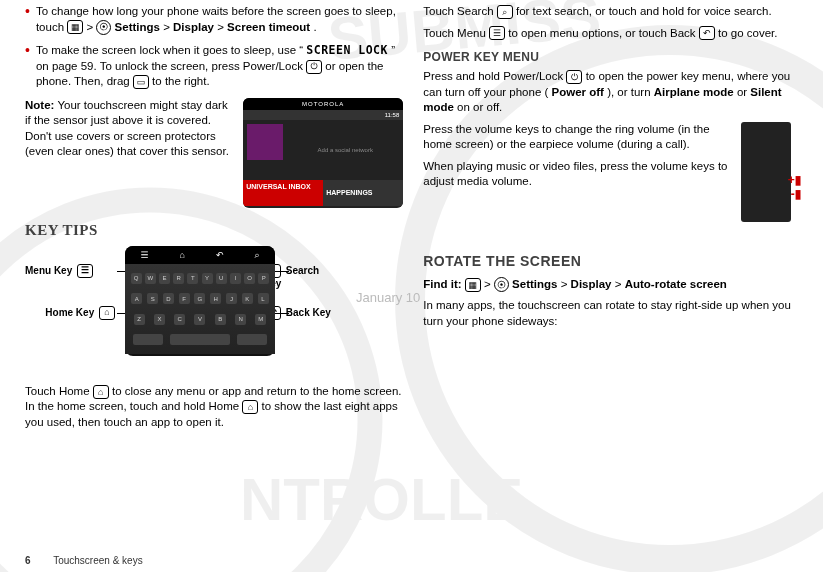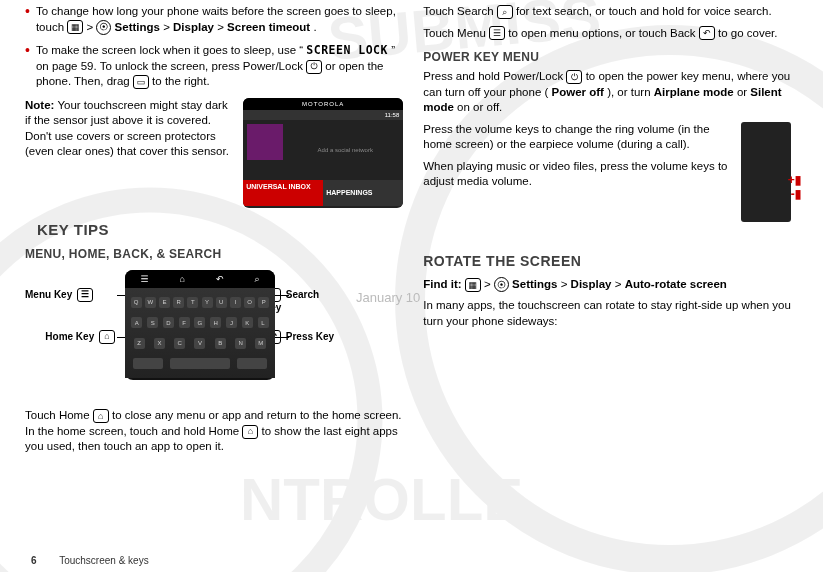--- a/index.html
+++ b/index.html
@@ -4,21 +4,21 @@
 <style>
   * { box-sizing: border-box; margin: 0; padding: 0; }
   html, body { width: 823px; height: 572px; font-family: Arial, Helvetica, sans-serif; font-size: 11.5px; color: #000; background: #fff; position: relative; overflow: hidden; }
   .watermark { position: absolute; top: 0; left: 0; width: 100%; height: 100%; pointer-events: none; opacity: 0.06; z-index: 0; }
   .page { position: relative; z-index: 1; display: flex; padding: 4px 10px 0 25px; gap: 20px; }
   .col { width: 48%; line-height: 1.35; }
   .bullet-row { display: flex; margin-bottom: 8px; }
   .bullet { color: #c00; font-size: 14px; line-height: 1; margin-right: 6px; }
   .bold { font-weight: bold; }
   .red-head { color: #404040; font-weight: bold; }
-  .h-keytips { font-size: 15px; margin: 12px 12px 6px; letter-spacing: 0.5px; }
+  .h-keytips { font-size: 15px; margin: 12px 0 6px; letter-spacing: 0.5px; font-family: Liberation Serif, serif; }
   .h-sub { font-size: 12px; margin: 4px 0 8px; letter-spacing: 0.3px; }
   .h-power, .h-adjust { font-size: 12px; margin: 8px 0 4px; letter-spacing: 0.3px; }
   .h-rotate { font-size: 14px; margin: 10px 0 6px; letter-spacing: 0.5px; }
   .icon { display: inline-flex; align-items: center; justify-content: center; width: 16px; height: 14px; border: 1.5px solid #000; border-radius: 3px; font-size: 9px; vertical-align: middle; background: #fff; }
   .icon-round { border-radius: 50%; width: 15px; height: 15px; }
   .note-block { display: flex; gap: 8px; margin-bottom: 4px; }
   .note-text { flex: 1; }
   .phone-thumb { width: 160px; height: 110px; background: #222; border-radius: 6px; position: relative; overflow: hidden; }
   .phone-top { height: 12px; background: #000; color: #fff; font-size: 6px; text-align: center; line-height: 12px; letter-spacing: 1px; }
   .phone-status { height: 10px; background: #333; color: #fff; font-size: 6px; text-align: right; padding-right: 4px; line-height: 10px; }
@@ -35,21 +35,21 @@
   .kb-keys { height: 90px; background: linear-gradient(#333,#222); display: flex; flex-direction: column; justify-content: space-around; padding: 4px; }
   .kb-row { display: flex; justify-content: space-around; }
   .kb-key { width: 11px; height: 11px; background: #444; border-radius: 2px; color: #ccc; font-size: 6px; display: flex; align-items: center; justify-content: center; }
   .label-box { position: absolute; font-size: 10px; font-weight: bold; line-height: 1.1; }
   .label-box .icon { margin: 0 2px; }
   .lbl-menu { left: 0; top: 18px; width: 92px; }
   .lbl-home { left: 0; top: 60px; text-align: right; width: 92px; }
   .lbl-search { right: -10px; top: 18px; text-align: left; width: 72px; }
   .lbl-back { right: -10px; top: 60px; text-align: left; width: 72px; }
   .line { position: absolute; background: #000; height: 1px; }
-  .footer { position: absolute; bottom: 6px; left: 31px; font-size: 10px; color: #333; }
+  .footer { position: absolute; bottom: 6px; left: 25px; font-size: 10px; color: #333; }
   .footer .pg { font-weight: bold; margin-right: 20px; }
   .vol-figure { float: right; width: 60px; height: 120px; margin-left: 6px; }
   .vol-phone { width: 50px; height: 100px; background: #222; border-radius: 3px; position: relative; }
   .vol-btn { position: absolute; right: -10px; font-size: 12px; font-weight: bold; }
   .vol-plus { top: 50px; color: #c00; }
   .vol-minus { top: 64px; color: #c00; }
   p { margin-bottom: 6px; }
 </style>
 </head>
 <body>
@@ -107,38 +107,37 @@
           <div class="phone-center">Add a social network</div>
         </div>
         <div class="phone-tabs">
           <div class="phone-tab1">UNIVERSAL INBOX</div>
           <div class="phone-tab2">HAPPENINGS</div>
         </div>
       </div>
     </div>
 
     <div class="red-head h-keytips">KEY TIPS</div>
-    <div class="red-head h-sub">MENU, HOME, BACK, &amp; SEARCH</div>
 
     <div class="kb-diagram">
       <div class="label-box lbl-menu">
         <span>Menu Key</span>
         <span class="icon">☰</span>
       </div>
       <div class="label-box lbl-home">
         <span>Home Key</span>
         <span class="icon">⌂</span>
       </div>
       <div class="label-box lbl-search">
         <span class="icon">⌕</span>
         <span>Search Key</span>
       </div>
       <div class="label-box lbl-back">
         <span class="icon">↶</span>
-        <span>Press Key</span>
+        <span>Back Key</span>
       </div>
       <div class="line" style="left:92px;top:25px;width:20px"></div>
       <div class="line" style="left:92px;top:67px;width:35px"></div>
       <div class="line" style="left:240px;top:25px;width:24px"></div>
       <div class="line" style="left:222px;top:67px;width:42px"></div>
       <div class="kb-phone">
         <div class="kb-bar">
           <span>☰</span>
           <span>⌂</span>
           <span>↶</span>

